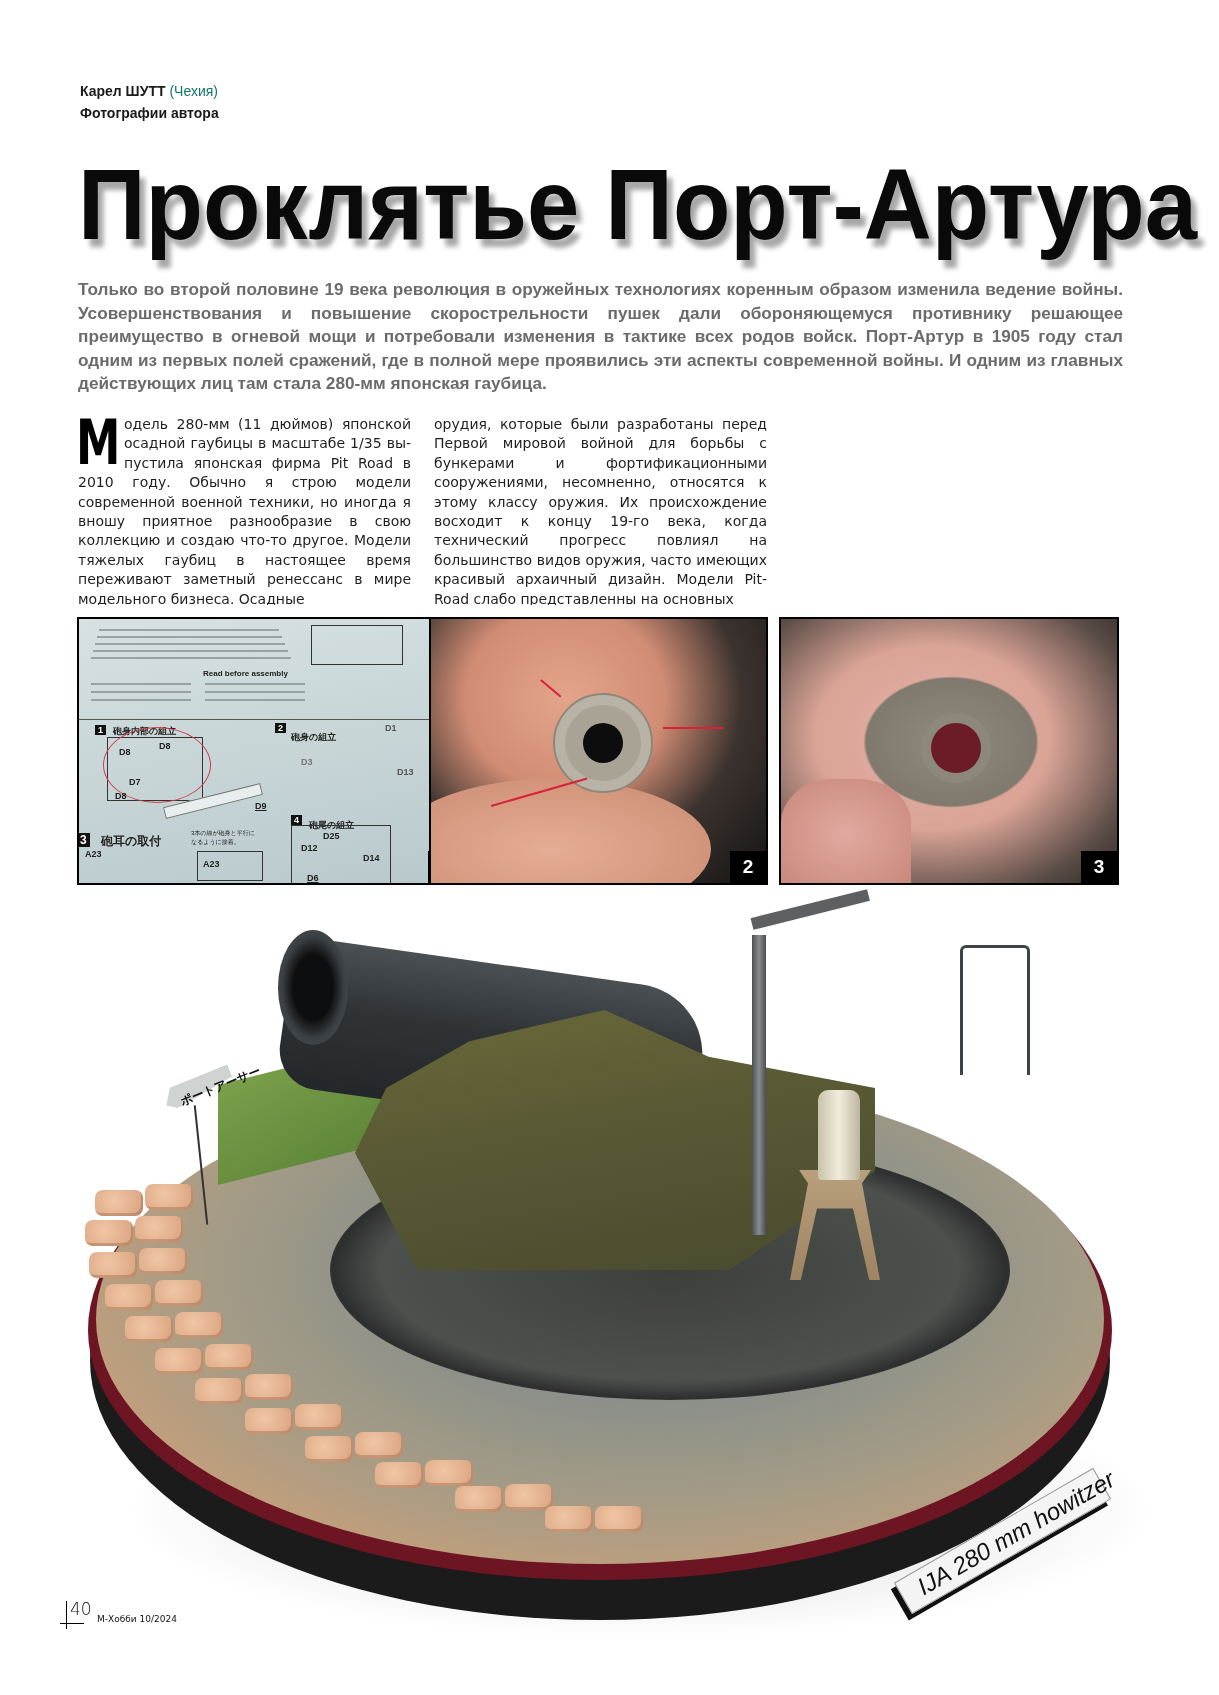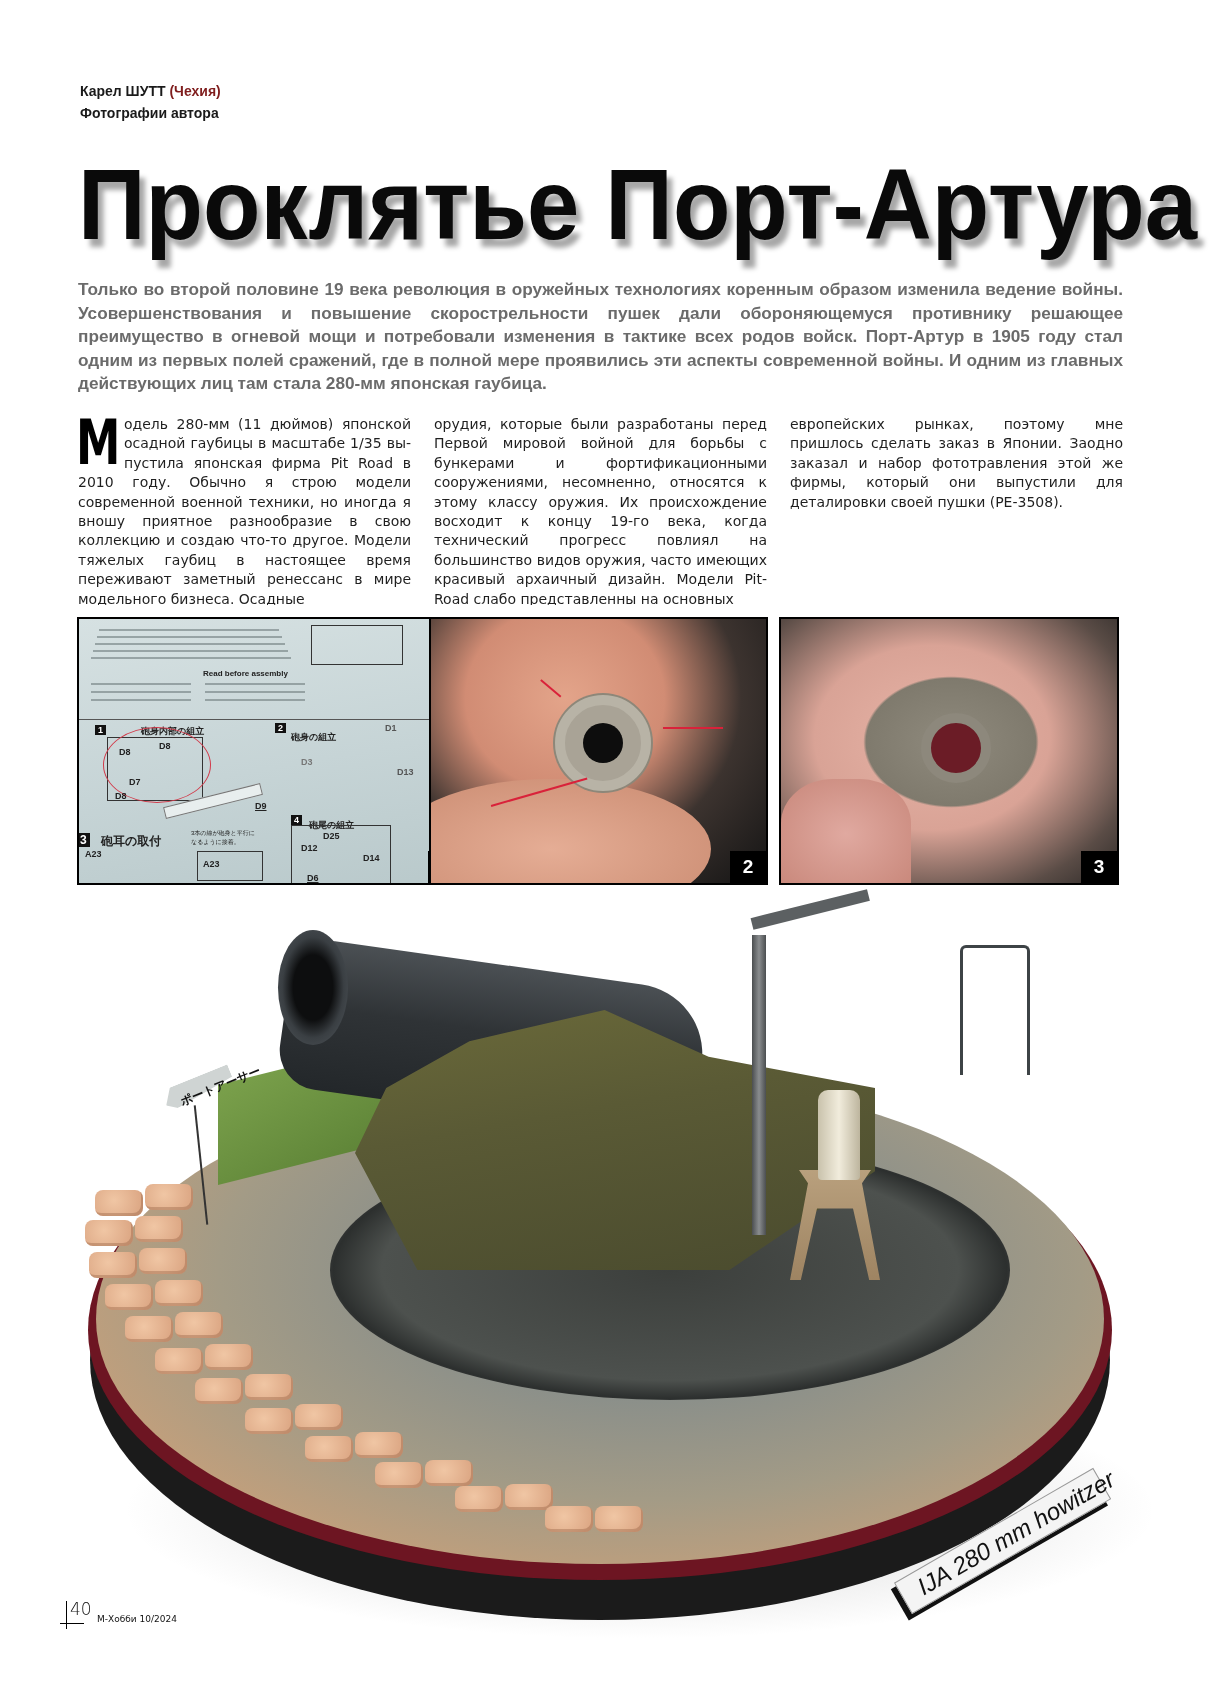--- a/index.html
+++ b/index.html
@@ -1,21 +1,21 @@
 <!DOCTYPE html>
 <html><head>
 <meta charset="utf-8">
 <style>
   * { box-sizing: border-box; margin: 0; padding: 0; }
   html, body { width: 1219px; height: 1695px; background: #ffffff; overflow: hidden; }
   body { position: relative; font-family: "Liberation Sans", sans-serif; color: #1a1a1a; }
 
   .byline { position: absolute; left: 80px; top: 80px; font-size: 14px; line-height: 22px; }
   .byline .author { font-weight: bold; }
-  .byline .country { font-weight: bold; color: #7f1d1d; }
+  .byline .country { font-weight: normal; color: #0f766e; }
   .byline .photos { font-weight: bold; display: block; }
 
   .title {
     position: absolute; left: 78px; top: 148px; width: 1060px; height: 112px;
     font-family: "Liberation Sans", sans-serif; font-weight: bold;
     font-size: 100px; line-height: 112px; letter-spacing: 0px;
     color: #0a0a0a;
     transform: scaleX(0.94); transform-origin: left top;
     text-shadow: 6px 8px 6px rgba(0,0,0,0.35);
     white-space: nowrap;
@@ -135,41 +135,40 @@
 
 <div class="columns">
   <div class="col">
     <span class="dropcap">М</span>
     <span>одель 280-мм (11 дюймов) японской осадной гаубицы в масштабе 1/35 вы­пустила японская фирма Pit Road в 2010 году. Обычно я строю модели современ­ной военной техники, но иногда я вношу при­ятное разнообразие в свою коллекцию и соз­даю что-то другое. Модели тяжелых гаубиц в настоящее время переживают заметный ре­нессанс в мире модельного бизнеса. Осадные</span>
   </div>
   <div class="col">
     <span>орудия, которые были разработаны перед Первой мировой войной для борьбы с бунке­рами и фортификационными сооружениями, несомненно, относятся к этому классу ору­жия. Их происхождение восходит к концу 19-го века, когда технический прогресс повлиял на большинство видов оружия, часто имею­щих красивый архаичный дизайн. Модели Pit-Road слабо представленны на основных</span>
   </div>
   <div class="col">
-    <span>европейских рынках, поэтому мне пришлось сделать заказ в Японии. Заодно заказал и набор фототравления этой же фирмы, кото­рый они выпустили для деталировки своей пушки (PE-3508).</span>
   </div>
 </div>
 
 <div class="photo" id="photo1">
   <div class="sheet-text" style="left:20px;top:10px;width:180px;"></div>
   <div class="sheet-text" style="left:18px;top:17px;width:185px;"></div>
   <div class="sheet-text" style="left:16px;top:24px;width:190px;"></div>
   <div class="sheet-text" style="left:14px;top:31px;width:195px;"></div>
   <div class="sheet-text" style="left:12px;top:38px;width:200px;"></div>
   <div class="sheet-box" style="left:232px;top:6px;width:92px;height:40px;"></div>
   <div class="sheet-code" style="left:124px;top:50px;font-size:8px;">Read before assembly</div>
   <div class="sheet-text" style="left:12px;top:64px;width:100px;"></div>
   <div class="sheet-text" style="left:12px;top:72px;width:100px;"></div>
   <div class="sheet-text" style="left:12px;top:80px;width:100px;"></div>
   <div class="sheet-text" style="left:126px;top:64px;width:100px;"></div>
   <div class="sheet-text" style="left:126px;top:72px;width:100px;"></div>
   <div class="sheet-text" style="left:126px;top:80px;width:100px;"></div>
   <div style="position:absolute;left:0;top:100px;width:100%;height:1px;background:#555;"></div>
   <div class="sheet-label" style="left:16px;top:106px;">1</div>
-  <div class="sheet-code" style="left:34px;top:106px;margin-left:28px;">砲身内部の組立</div>
+  <div class="sheet-code" style="left:34px;top:106px;">砲身内部の組立</div>
   <div class="sheet-box" style="left:28px;top:118px;width:96px;height:64px;"></div>
   <div class="red-circle" style="left:24px;top:108px;width:108px;height:76px;"></div>
   <div class="sheet-code" style="left:40px;top:128px;">D8</div>
   <div class="sheet-code" style="left:80px;top:122px;">D8</div>
   <div class="sheet-code" style="left:50px;top:158px;">D7</div>
   <div class="sheet-code" style="left:36px;top:172px;">D8</div>
   <div class="sheet-code" style="left:176px;top:182px;text-decoration:underline;">D9</div>
   <div style="position:absolute;left:84px;top:176px;width:100px;height:12px;background:#e8eeee;border:1px solid #777;transform:rotate(-14deg);"></div>
   <div class="sheet-label" style="left:196px;top:104px;">2</div>
   <div class="sheet-code" style="left:212px;top:104px;margin-top:8px;">砲身の組立</div>

